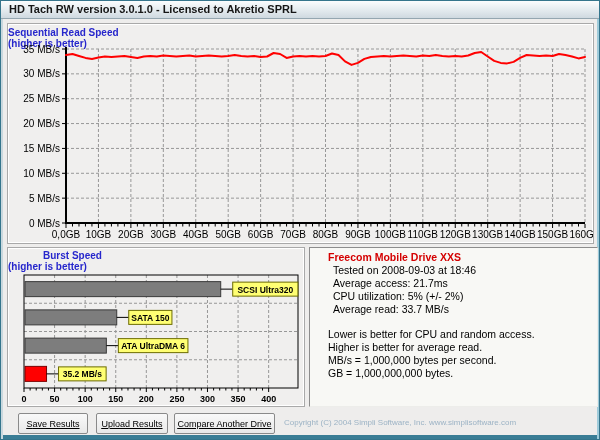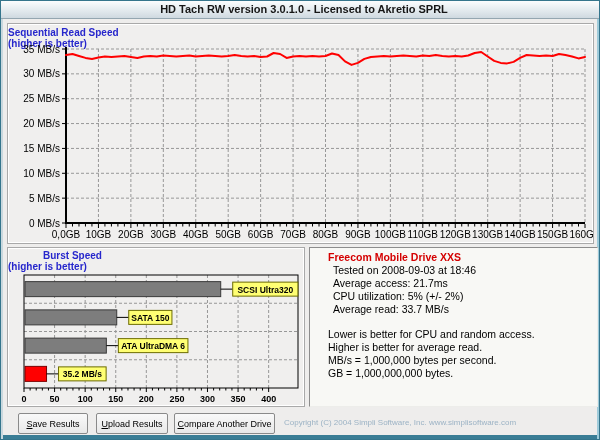--- a/index.html
+++ b/index.html
@@ -10,21 +10,21 @@
     position:relative; width:600px; height:440px; background:#eeedec;
     border:1px solid #35758c;
     box-shadow: inset 2px 0 0 #c9d8de, inset -2px 0 0 #9fcbda, inset 0 -4px 0 #3a7d95;
     overflow:hidden;
   }
   .titlebar {
     height:18px; padding-left:8px; line-height:17px;
     background:linear-gradient(#fbfdfe, #e3eaee 55%, #cfd9e0);
     border-bottom:1px solid #94a6b0;
     font-size:11px; font-weight:bold; color:#161616;
-    white-space:nowrap; overflow:hidden;text-align:center;
+    white-space:nowrap; overflow:hidden;
   }
   .client { position:absolute; left:3px; top:19px; right:3px; bottom:4px; }
 
   .gpanel {
     position:absolute; background:#f0efee;
     border:1px solid #a9a9a9;
     box-shadow: inset 1px 1px 0 #ffffff, inset -1px -1px 0 #ffffff;
   }
   .seq   { left:3px;   top:3px;   width:587px; height:221px; }
   .burst { left:3px;   top:227px; width:298px; height:160px; }
@@ -48,21 +48,21 @@
     padding:3px 18px; font-size:10.5px; line-height:13px; color:#000;
   }
   .drive-name { color:#d40000; font-weight:bold; font-size:10.5px; }
   .info .detail { padding-left:5px; }
   .info .notes { margin-top:12px; }
 
   .btn {
     position:absolute; top:393px; height:21px;
     background:linear-gradient(#f9f9f9,#e8e8e8);
     border:1px solid #8a8a8a; border-radius:2px;
-    font-family:inherit; font-size:9px; color:#000; text-align:center; cursor:default;
+    font-family:inherit; font-size:9px; color:#000; text-align:center; cursor:default;text-decoration:underline;
   }
   .btn span { display:block; line-height:18px; }
   .btn span::first-letter { text-decoration:underline; }
   .btn-save    { left:14px;  width:70px; }
   .btn-upload  { left:92px;  width:72px; }
   .btn-compare { left:170px; width:101px; }
 
   .copyright {
     position:absolute; top:398px; left:280px; width:242px;
     font-size:8px; color:#9cb3c5; white-space:nowrap;

